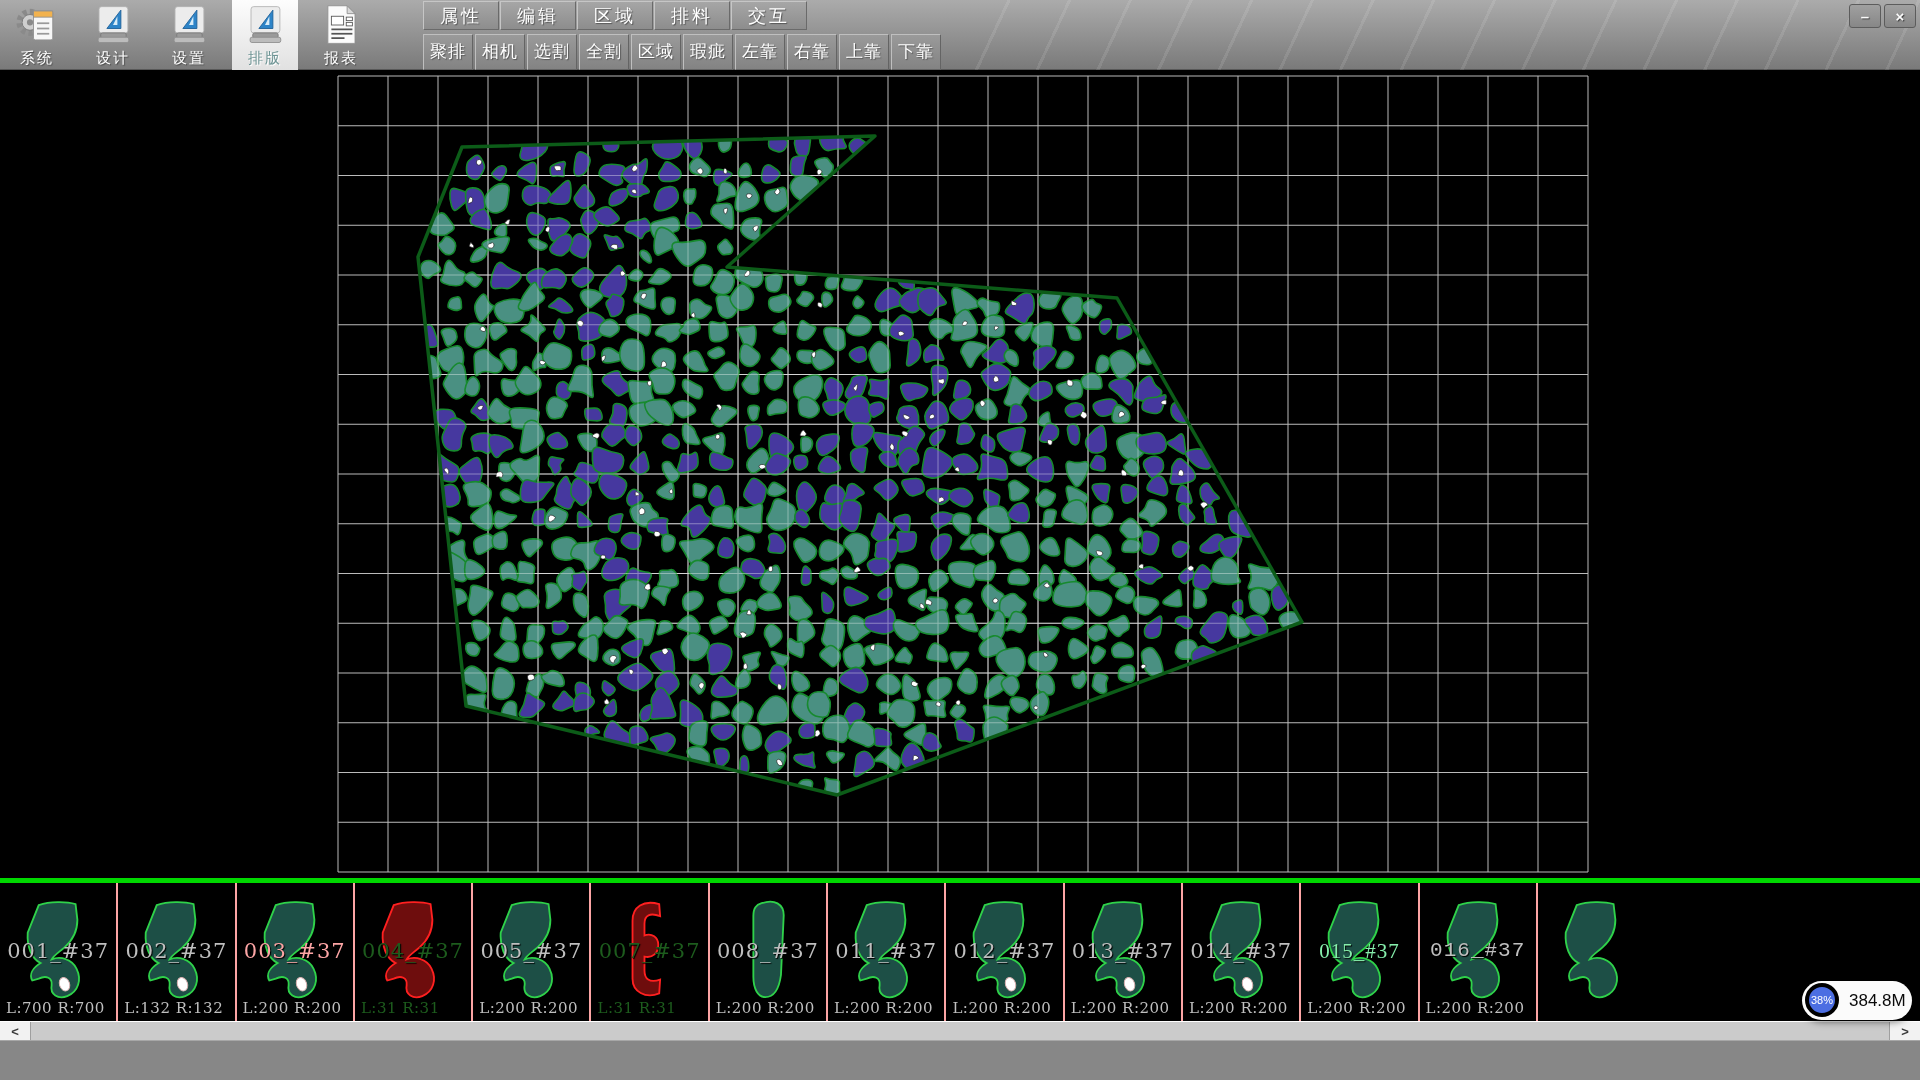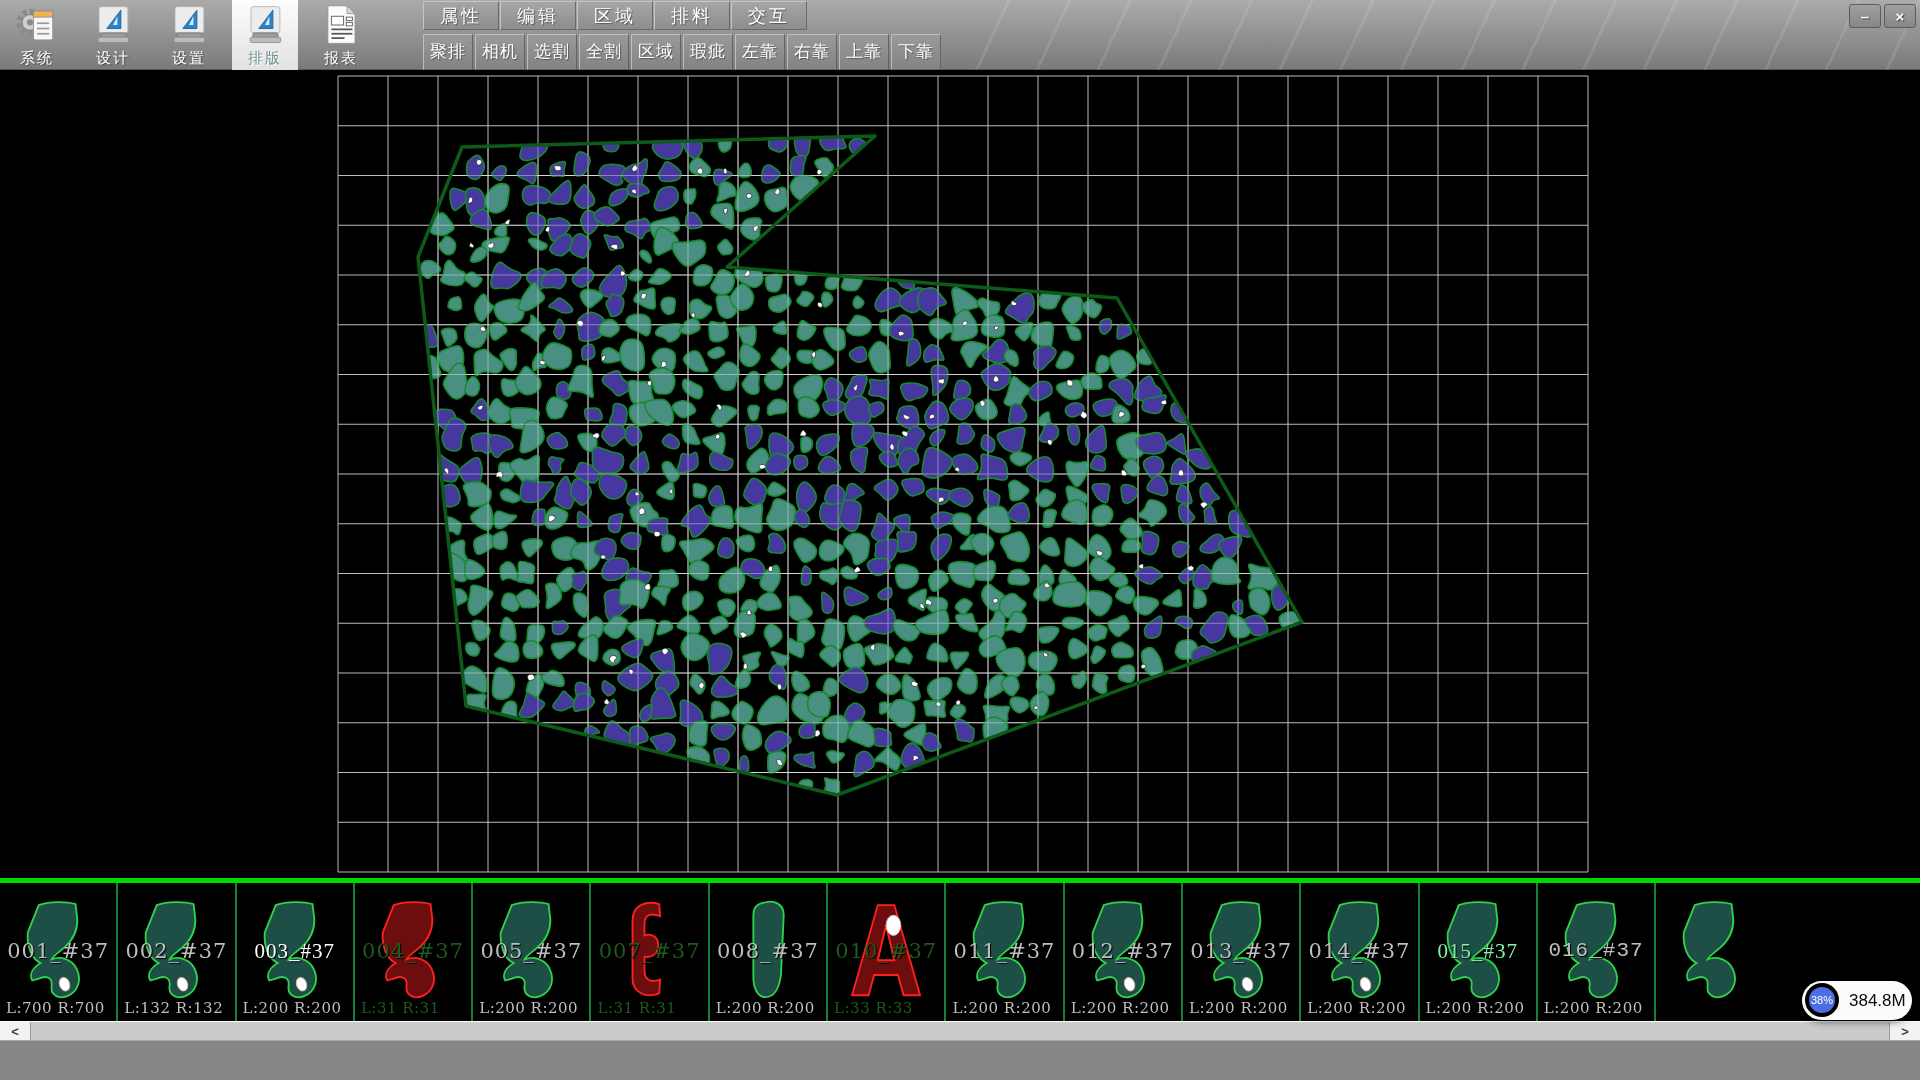--- a/index.html
+++ b/index.html
@@ -34,21 +34,21 @@
     color:#fcfcfc;font-size:15px;font-weight:bold;text-shadow:1px 1px 1px #3e3e3e;
     border:1px solid #5c5c5c;border-radius:3px;background:linear-gradient(#a0a0a0,#878787);cursor:pointer;}
 
   
   .canvas-wrap{position:absolute;top:70px;left:0;width:1920px;height:808px;background:#000;}
   .canvas-wrap svg{display:block;}
 
   
   .green-sep{position:absolute;top:878px;left:0;width:1920px;height:5px;background:#00d800;}
   .thumbbar{position:absolute;top:883px;left:0;width:1920px;height:138px;background:#000;display:flex;}
-  .thumb{position:relative;flex:0 0 116.3px;height:138px;border-right:2px solid #15803d;overflow:hidden;cursor:pointer;}
+  .thumb{position:relative;flex:0 0 116.3px;height:138px;border-right:2px solid #fca5a5;overflow:hidden;cursor:pointer;}
   .thumb:last-child{flex:1 1 auto;border-right:none;}
   .thumb svg{position:absolute;left:13px;top:9px;width:92px;height:120px;}
   .t-label{position:absolute;top:56px;left:0;width:100%;text-align:center;
     font-family:"DejaVu Serif",serif;font-size:21px;letter-spacing:1px;text-shadow:1px 1px 1px #000;}
   .t-meta{position:absolute;bottom:4px;left:6px;font-family:"DejaVu Serif",serif;font-size:15px;
     letter-spacing:.5px;text-shadow:1px 1px 1px #000;white-space:nowrap;}
 
   
   .scrollrow{position:absolute;top:1021px;left:0;width:1920px;height:19px;background:#cbcbcb;
     border-top:1px solid #fff;box-sizing:border-box;}
@@ -942,21 +942,21 @@
           <ellipse cx="56" cy="94" rx="5.5" ry="7.5" transform="rotate(-20 56 94)" fill="#ffffff" stroke="#d9b0b0"></ellipse>
         </svg>
         <div class="t-label" style="color: rgb(191, 191, 191);">002_#37</div>
         <div class="t-meta" style="color: rgb(191, 191, 191);">L:132 R:132</div>
       </div>
       <div class="thumb">
         <svg viewBox="0 0 100 118">
           <path d="M28,8 C40,4 58,4 68,7 L70,24 C70,38 64,47 56,54 C49,60 44,63 42,67 C52,63 64,67 69,77 C75,89 71,102 59,107 C49,111 40,105 42,95 C43,87 36,84 28,88 L21,90 C17,83 22,76 30,71 C20,66 15,53 16,38 Z" fill="#1d4f46" stroke="#2fd24a" stroke-width="2" fill-rule="evenodd"></path>
           <ellipse cx="56" cy="94" rx="5.5" ry="7.5" transform="rotate(-20 56 94)" fill="#ffffff" stroke="#d9b0b0"></ellipse>
         </svg>
-        <div class="t-label" style="color: #ffffff; font-family: Liberation Serif, serif;">003_#37</div>
+        <div class="t-label" style="color: #fca5a5;">003_#37</div>
         <div class="t-meta" style="color: rgb(191, 191, 191);">L:200 R:200</div>
       </div>
       <div class="thumb">
         <svg viewBox="0 0 100 118">
           <path d="M28,8 C40,4 58,4 68,7 L70,24 C70,38 64,47 56,54 C49,60 44,63 42,67 C52,63 64,67 69,77 C75,89 71,102 59,107 C49,111 40,105 42,95 C43,87 36,84 28,88 L21,90 C17,83 22,76 30,71 C20,66 15,53 16,38 Z" fill="#6e0d0d" stroke="#ff2020" stroke-width="2" fill-rule="evenodd"></path>
         </svg>
         <div class="t-label" style="color: rgb(29, 92, 29);">004_#37</div>
         <div class="t-meta" style="color: rgb(29, 92, 29);">L:31 R:31</div>
       </div>
       <div class="thumb">
@@ -972,28 +972,20 @@
         </svg>
         <div class="t-label" style="color: rgb(29, 92, 29);">007_#37</div>
         <div class="t-meta" style="color: rgb(29, 92, 29);">L:31 R:31</div>
       </div>
       <div class="thumb">
         <svg viewBox="0 0 100 118">
           <path d="M42,6 C56,1 66,7 66,19 L63,84 C61,99 55,108 46,108 C38,108 33,99 33,86 L33,20 C33,11 36,8 42,6 Z" fill="#1d4f46" stroke="#2fd24a" stroke-width="2" fill-rule="evenodd"></path>
         </svg>
         <div class="t-label" style="color: rgb(191, 191, 191);">008_#37</div>
         <div class="t-meta" style="color: rgb(191, 191, 191);">L:200 R:200</div>
-      </div>
-      <div class="thumb">
-        <svg viewBox="0 0 100 118">
-          <path d="M40,8 L58,8 L86,106 L68,106 L62,84 L36,84 L30,106 L12,106 Z M49,30 L58,68 L40,68 Z" fill="#6e0d0d" stroke="#ff2020" stroke-width="2" fill-rule="evenodd"></path>
-          <ellipse cx="57" cy="30" rx="8" ry="11" transform="rotate(0 57 30)" fill="#ffffff" stroke="#d9b0b0"></ellipse>
-        </svg>
-        <div class="t-label" style="color: rgb(29, 92, 29);">010_#37</div>
-        <div class="t-meta" style="color: rgb(29, 92, 29);">L:33 R:33</div>
       </div>
       <div class="thumb">
         <svg viewBox="0 0 100 118">
           <path d="M28,8 C40,4 58,4 68,7 L70,24 C70,38 64,47 56,54 C49,60 44,63 42,67 C52,63 64,67 69,77 C75,89 71,102 59,107 C49,111 40,105 42,95 C43,87 36,84 28,88 L21,90 C17,83 22,76 30,71 C20,66 15,53 16,38 Z" fill="#1d4f46" stroke="#2fd24a" stroke-width="2" fill-rule="evenodd"></path>
         </svg>
         <div class="t-label" style="color: rgb(191, 191, 191);">011_#37</div>
         <div class="t-meta" style="color: rgb(191, 191, 191);">L:200 R:200</div>
       </div>
       <div class="thumb">
         <svg viewBox="0 0 100 118">

